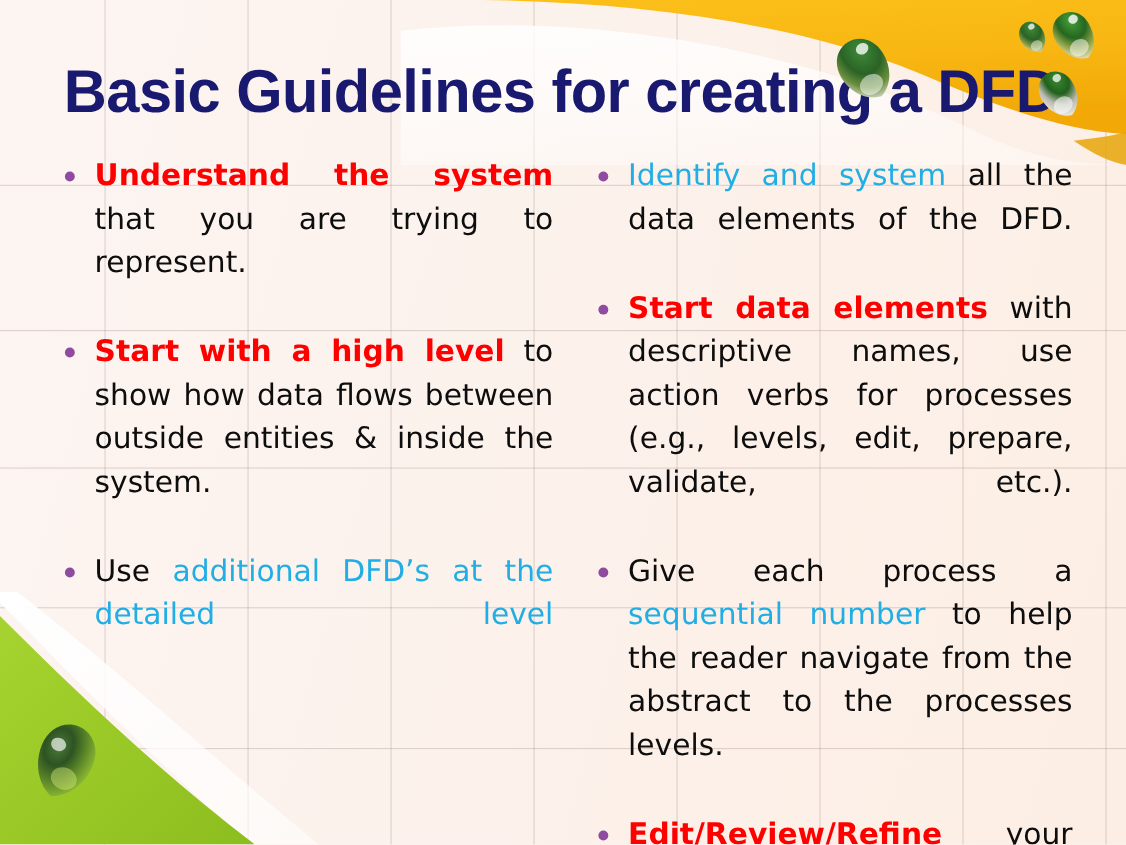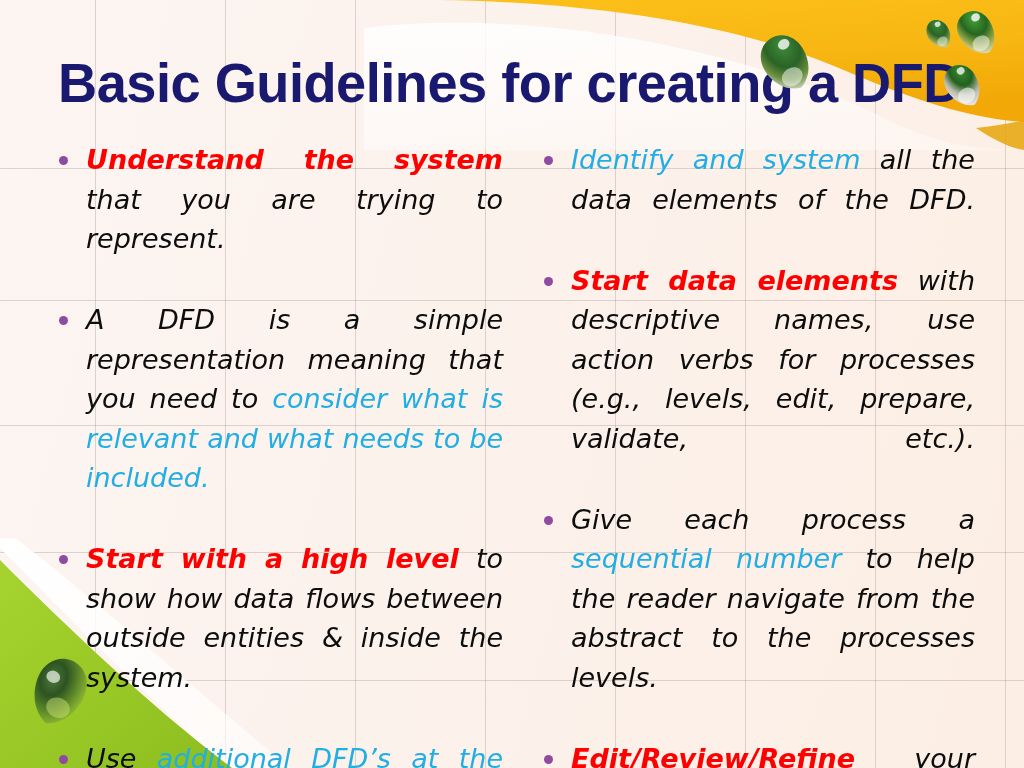--- a/index.html
+++ b/index.html
@@ -91,21 +91,20 @@
   }
 
   
   .cols {
     position: absolute;
     left: 0;
     top: 140px;
     width: 1024px;
     height: 628px;
     z-index: 5;
-    font-style: italic;
   }
   .col {
     position: absolute;
     top: 0;
   }
   .col-left  { left: 48px;  width: 455px; }
   .col-right { left: 533px; width: 442px; }
 
   ul.bullets {
     list-style: none;
@@ -297,21 +296,20 @@
       </g>
     </svg>
   </div>
 
   <div id="title">Basic Guidelines for creating a DFD</div>
 
   <div class="cols">
     <div class="col col-left">
       <ul class="bullets">
           <li class="bullet"><span class="run-wrap"><span class="run r-red">Understand the system</span><span class="run r-black"> that you are trying to represent.</span></span></li>
-          <li class="bullet"><span class="run-wrap"><span class="run r-black">A DFD is a simple representation meaning that you need to </span><span class="run r-cyan">consider what is relevant and what needs to be included.</span></span></li>
           <li class="bullet"><span class="run-wrap"><span class="run r-red">Start with a high level</span><span class="run r-black"> to show how data flows between outside entities &amp; inside the system.</span></span></li>
           <li class="bullet"><span class="run-wrap"><span class="run r-black">Use </span><span class="run r-cyan">additional DFD’s at the detailed level</span></span></li>
         </ul>
     </div>
     <div class="col col-right">
       <ul class="bullets">
           <li class="bullet"><span class="run-wrap"><span class="run r-cyan">Identify and system</span><span class="run r-black"> all the data elements of the DFD.</span></span></li>
           <li class="bullet"><span class="run-wrap"><span class="run r-red">Start data elements</span><span class="run r-black"> with descriptive names, use action verbs for processes (e.g., levels, edit, prepare, validate, etc.).</span></span></li>
           <li class="bullet"><span class="run-wrap"><span class="run r-black">Give each process a </span><span class="run r-cyan">sequential number</span><span class="run r-black"> to help the reader navigate from the abstract to the processes levels.</span></span></li>
           <li class="bullet"><span class="run-wrap"><span class="run r-red">Edit/Review/Refine</span><span class="run r-black">  your DFD to make it easy to read and understand.</span></span></li>

